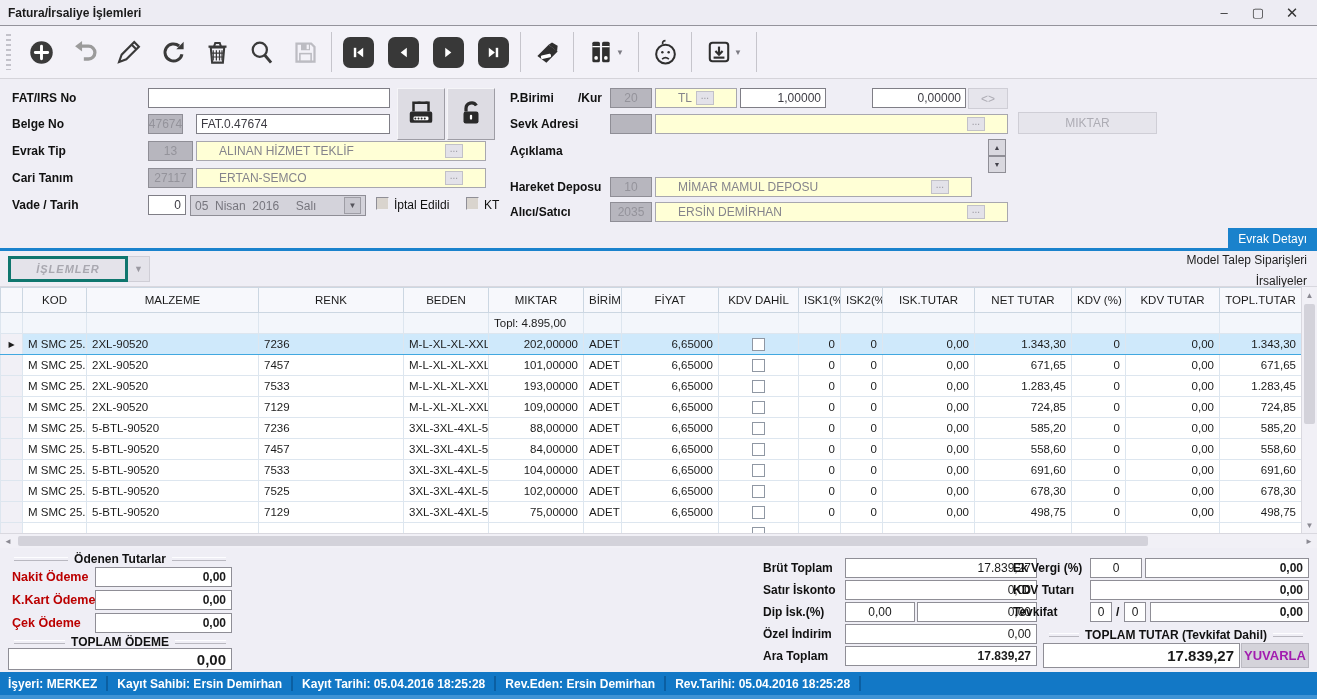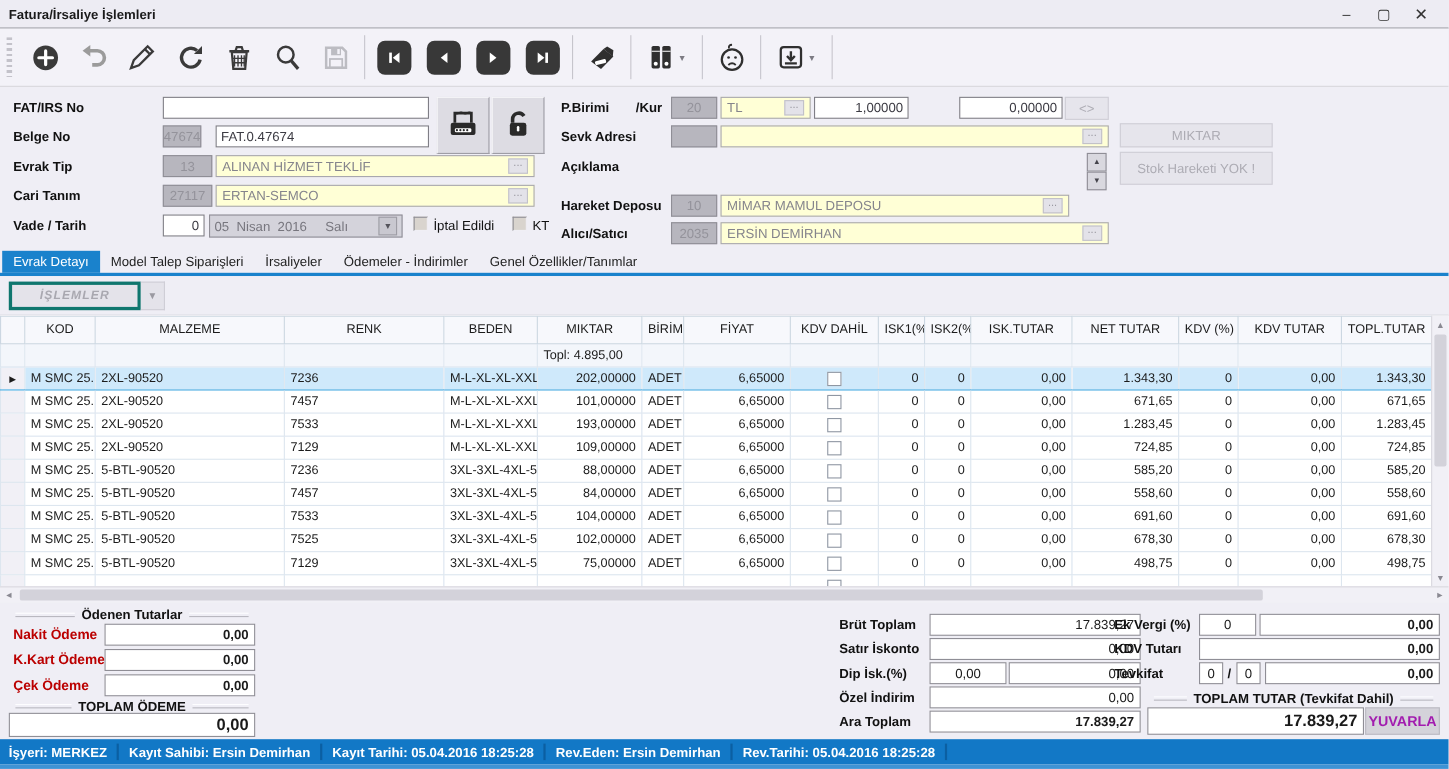--- a/index.html
+++ b/index.html
@@ -20,33 +20,33 @@
   .tsep { width:1px; height:40px; background:#c6c5cc; margin:0 4px; }
   .navbtn { width:31px; height:31px; background:#383838; border-radius:7px; display:flex; align-items:center; justify-content:center; margin:0 7px; }
   .dd-arrow { font-size:8px; color:#7c7b83; margin-left:2px; }
 
   
   .formarea { position:relative; height:149px; background:#efeef5; font-size:12px; }
   .flabel { position:absolute; font-weight:bold; font-size:12px; color:#111; white-space:nowrap; }
   .inp { position:absolute; background:#fff; border:1px solid #7f7e86; height:20px; font-size:12px; color:#3c3b43; padding:0 4px; display:flex; align-items:center; }
   .inp.right { justify-content:flex-end; }
   .graybox { position:absolute; background:#b7b6be; border:1px solid #8f8e96; height:20px; font-size:12px; color:#94939b; display:flex; align-items:center; justify-content:center; }
-  .ylw { position:absolute; background:#ffffd6; border:1px solid #a8a7af; height:20px; font-size:12px; color:#85848c; display:flex; align-items:center; padding:0 5px; }
+  .ylw { position:absolute; background:#ffffd6; border:1px solid #a8a7af; height:20px; font-size:12px; color:#85848c; display:flex; align-items:center; padding:0 22px; }
   .dots-btn { margin-left:auto; background:#e3e2e9; border:1px solid #c2c1c8; color:#9a99a1; font-size:10px; line-height:8px; padding:0 4px; height:14px; display:flex; align-items:flex-start; }
   .sqbtn { position:absolute; width:48px; height:52px; background:#dddce3; border:1px solid #9e9da5; border-top-color:#f5f5f8; border-left-color:#f5f5f8; display:flex; align-items:center; justify-content:center; }
   .selectbox { position:absolute; background:#d4d3db; border:1px solid #8f8e96; height:21px; color:#77767e; font-size:12px; display:flex; align-items:center; padding:0 4px; white-space:pre; }
   .selectbox .sel-arrow { margin-left:auto; width:17px; height:17px; background:#c9c8d0; border:1px solid #9e9da5; font-size:8px; color:#55545c; display:flex; align-items:center; justify-content:center; }
   .cb3d { width:13px; height:13px; background:#d9d4ce; border:1px solid #8f8e96; border-bottom-color:#f0eff5; border-right-color:#f0eff5; display:inline-block; }
   .graybtn { position:absolute; background:#e6e5ec; border:1px solid #cfced6; color:#adacb4; font-size:12px; display:flex; align-items:center; justify-content:center; }
   .spinner { position:absolute; width:18px; display:flex; flex-direction:column; }
   .spinner div { height:17px; background:#d9d8df; border:1px solid #8f8e96; font-size:7px; color:#44434b; display:flex; align-items:center; justify-content:center; }
   .txtarea { position:absolute; background:#fdfdfe; border:1px solid #8f8e96; font-size:12px; color:#85848c; padding:2px 5px; white-space:pre-wrap; overflow:hidden; }
 
   
-  .tabs { height:23px; display:flex; align-items:flex-end; background:#efeef5; border-bottom:3px solid #1a82cc; padding-left:2px; }
+  .tabs { height:23px; display:flex; align-items:flex-end; background:#efeef5; border-bottom:3px solid #1a82cc; padding-left:2px;flex-direction:column; }
   .tab { font-size:12px; padding:4px 10px 3px; color:#222; white-space:nowrap; }
   .tab.active { background:#1a82cc; color:#fff; }
 
   
   .actions { height:36px; background:#efeef5; border-bottom:1px solid #d8d7de; display:flex; align-items:center; padding:3px 8px; }
   .islemler { width:120px; height:26px; background:#e4e3ea; border:3px solid #0f766e; color:#a9a8b0; font-size:11px; font-weight:bold; letter-spacing:1px; display:flex; align-items:center; justify-content:center;font-style:italic; }
   .islemler-dd { width:22px; height:26px; background:#e4e3ea; border:1px solid #cfced6; border-left:none; color:#9a99a1; font-size:9px; display:flex; align-items:center; justify-content:center; margin-right:8px; }
   .barcode { width:335px; height:30px; background:#fff; border:1px solid #b4b3bb; font-size:20px; color:#3c3b43; padding:0 8px; }
   .barcode::placeholder { color:#8b8a92; }
 
@@ -351,21 +351,20 @@
   </div>
 
   <span class="flabel" style="left:510px;top:126px">Alıcı/Satıcı</span>
   <div class="graybox" style="left:610px;top:123px;width:42px">2035</div>
   <div class="ylw" style="left:655px;top:123px;width:353px">
     <span>ERSİN DEMİRHAN</span>
     <span class="dots-btn">...</span>
   </div>
 
   <div class="graybtn" style="left:1018px;top:33px;width:139px;height:22px">MIKTAR</div>
-  <div class="graybtn" style="left:1018px;top:59px;width:139px;height:30px">Stok Hareketi YOK !</div>
 </div>
 
 <div class="tabs">
   <span class="tab active">Evrak Detayı</span>
   <span class="tab">Model Talep Siparişleri</span>
   <span class="tab">İrsaliyeler</span>
   <span class="tab">Ödemeler - İndirimler</span>
   <span class="tab">Genel Özellikler/Tanımlar</span>
 </div>
 

